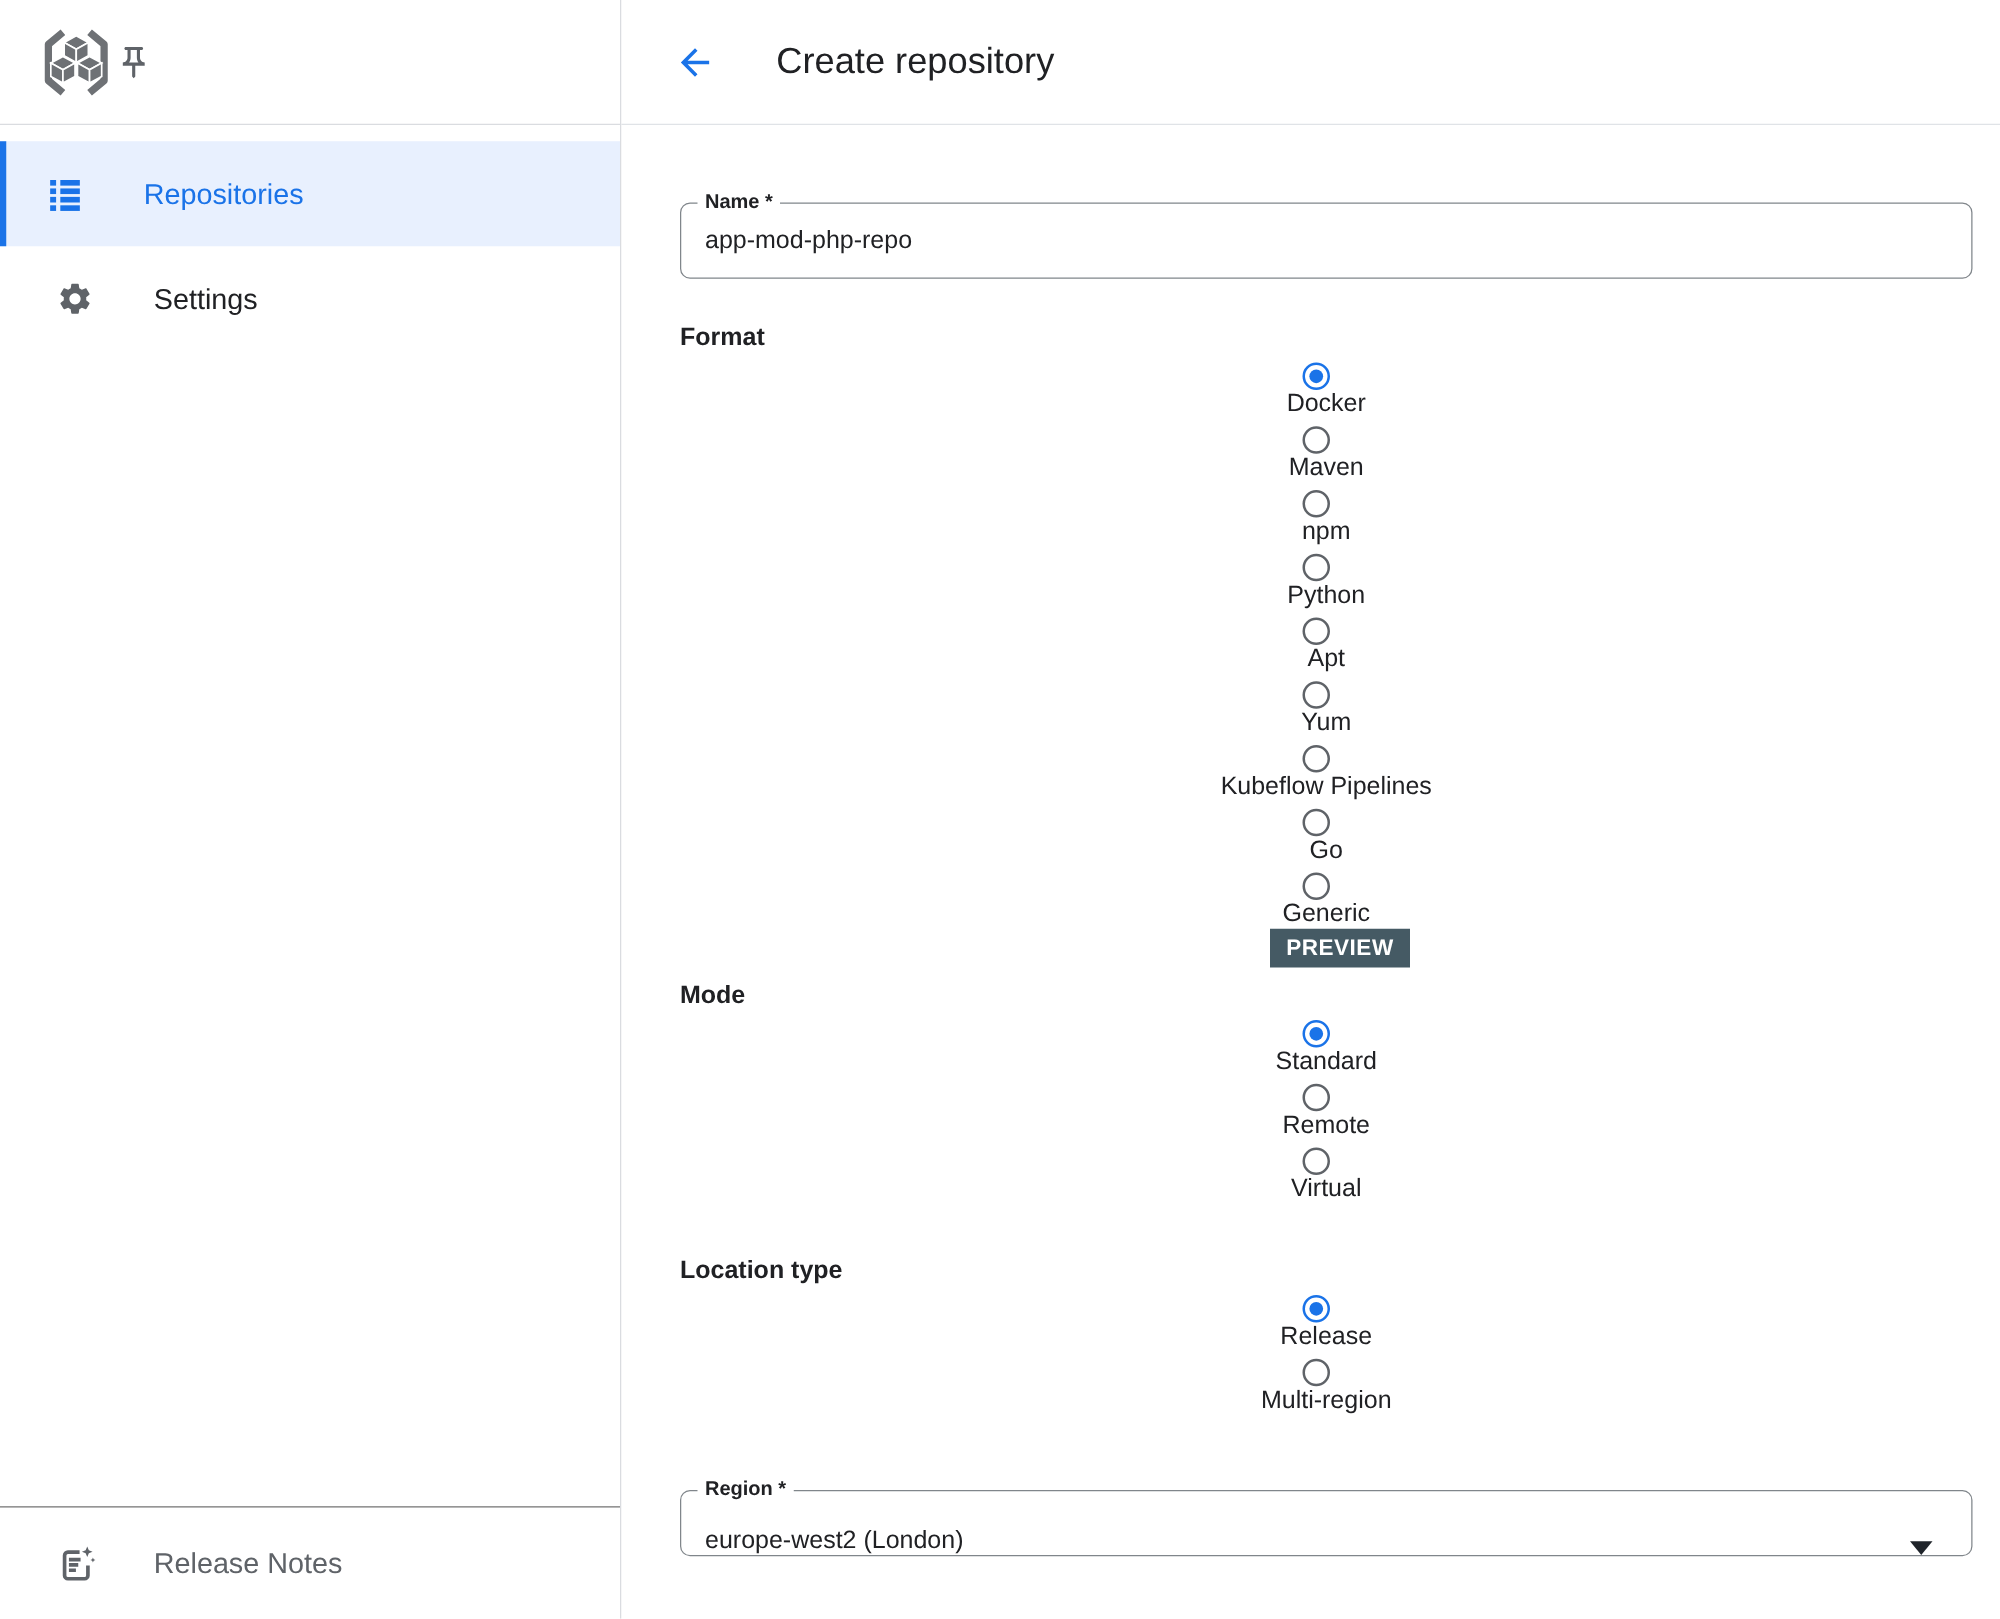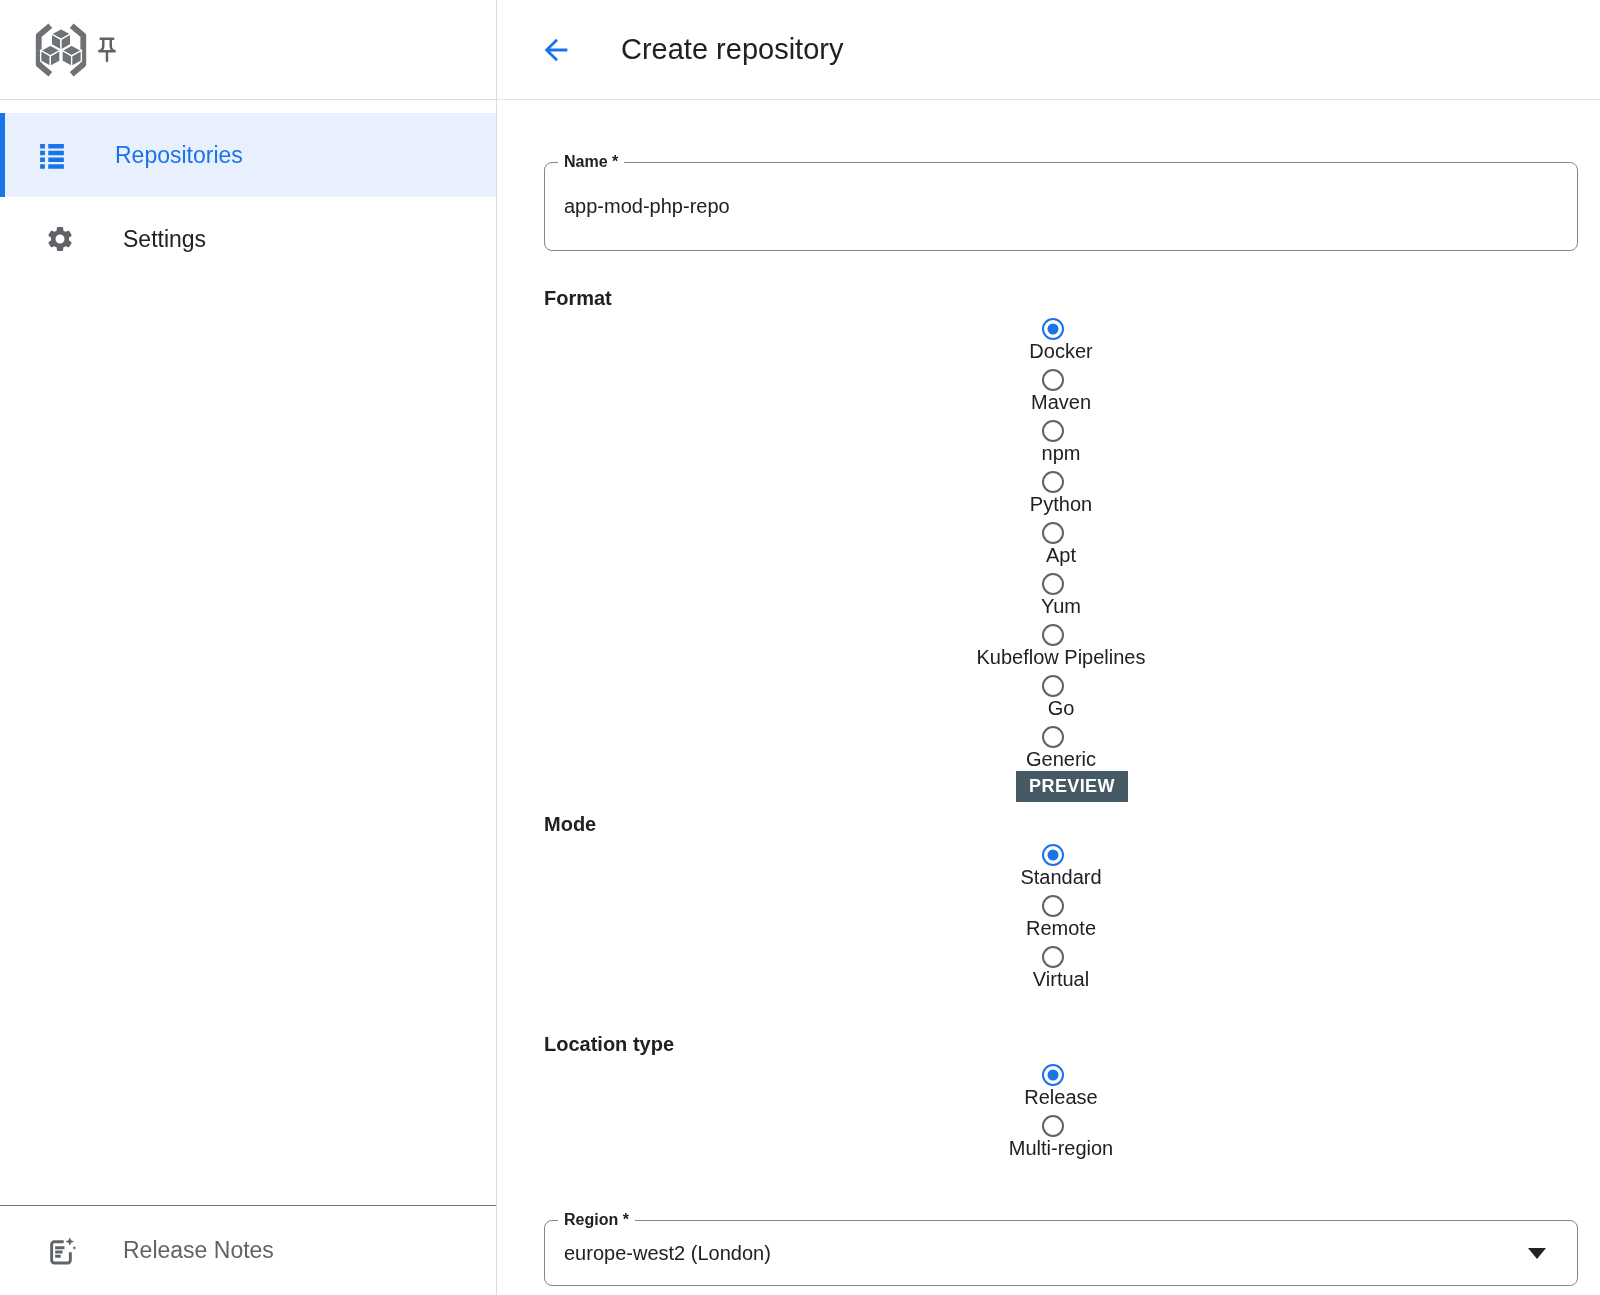--- a/index.html
+++ b/index.html
@@ -65,21 +65,21 @@
   }
   .back-button { background: none; border: none; cursor: pointer; padding: 0; line-height: 0; }
   .page-title { font-size: 29px; font-weight: 400; color: #202124; margin-left: 48px; }
 
   .form { padding: 62px 22px 0 47px; }
 
   .outlined-field {
     position: relative;
     border: 1px solid #80868b;
     border-radius: 8px;
-    height: 89px;
+    height: 61px;
     display: flex; align-items: center;
     background: #fff;
   }
   .outlined-field .float-label {
     position: absolute; top: -12px; left: 13px;
     background: #fff; padding: 0 6px;
     font-size: 16px; font-weight: 700; color: #202124;
     line-height: 22px;
   }
   .outlined-field input {
@@ -111,24 +111,25 @@
   .preview-badge {
     background: #455a64; color: #ffffff;
     font-size: 18px; letter-spacing: 0.4px;
     padding: 5px 13px; border-radius: 0;
     margin-left: 22px;
     font-weight: bold;
   }
 
   .select-field {
     margin-top: 54px;
-    height: 66px;
+    height: 53px;
     cursor: pointer;
     justify-content: space-between;
     padding-right: 31px;
+    align-items: flex-end;
   }
   .select-value { font-size: 20px; color: #202124; margin-left: 19px; }
   .caret {
     width: 0; height: 0;
     border-left: 9px solid transparent;
     border-right: 9px solid transparent;
     border-top: 11px solid #1f242a;
   }
 </style>
 </head>

